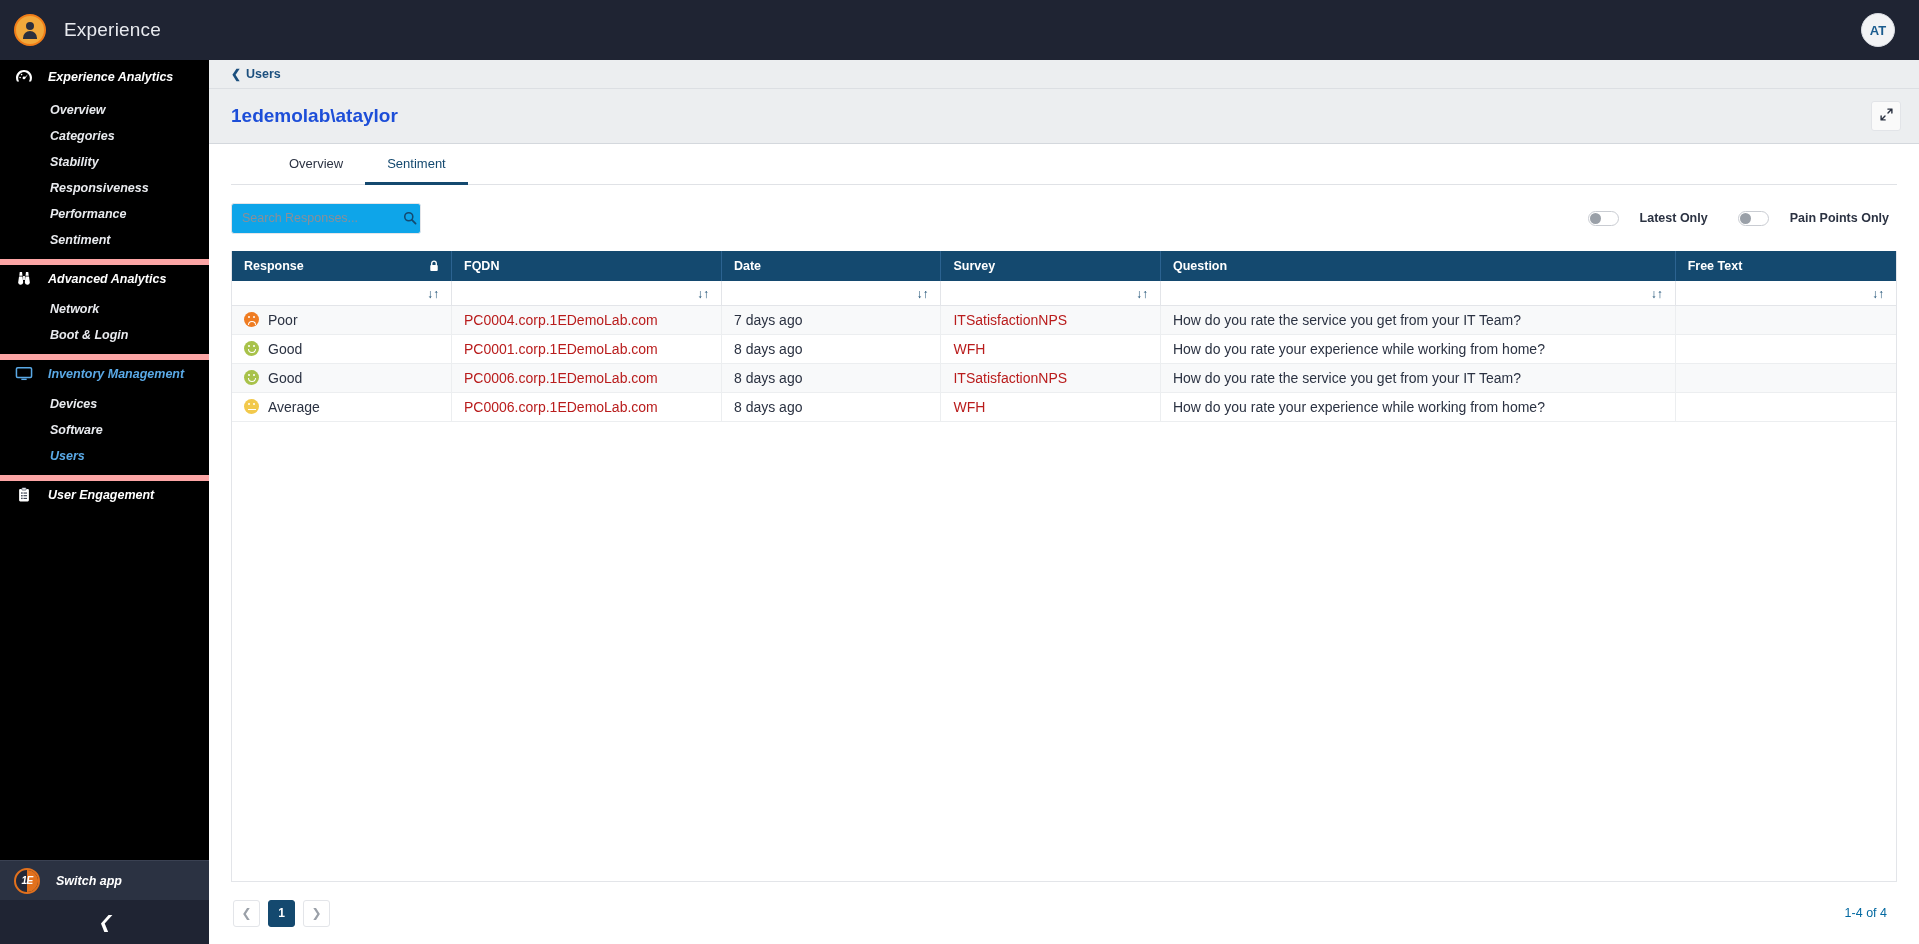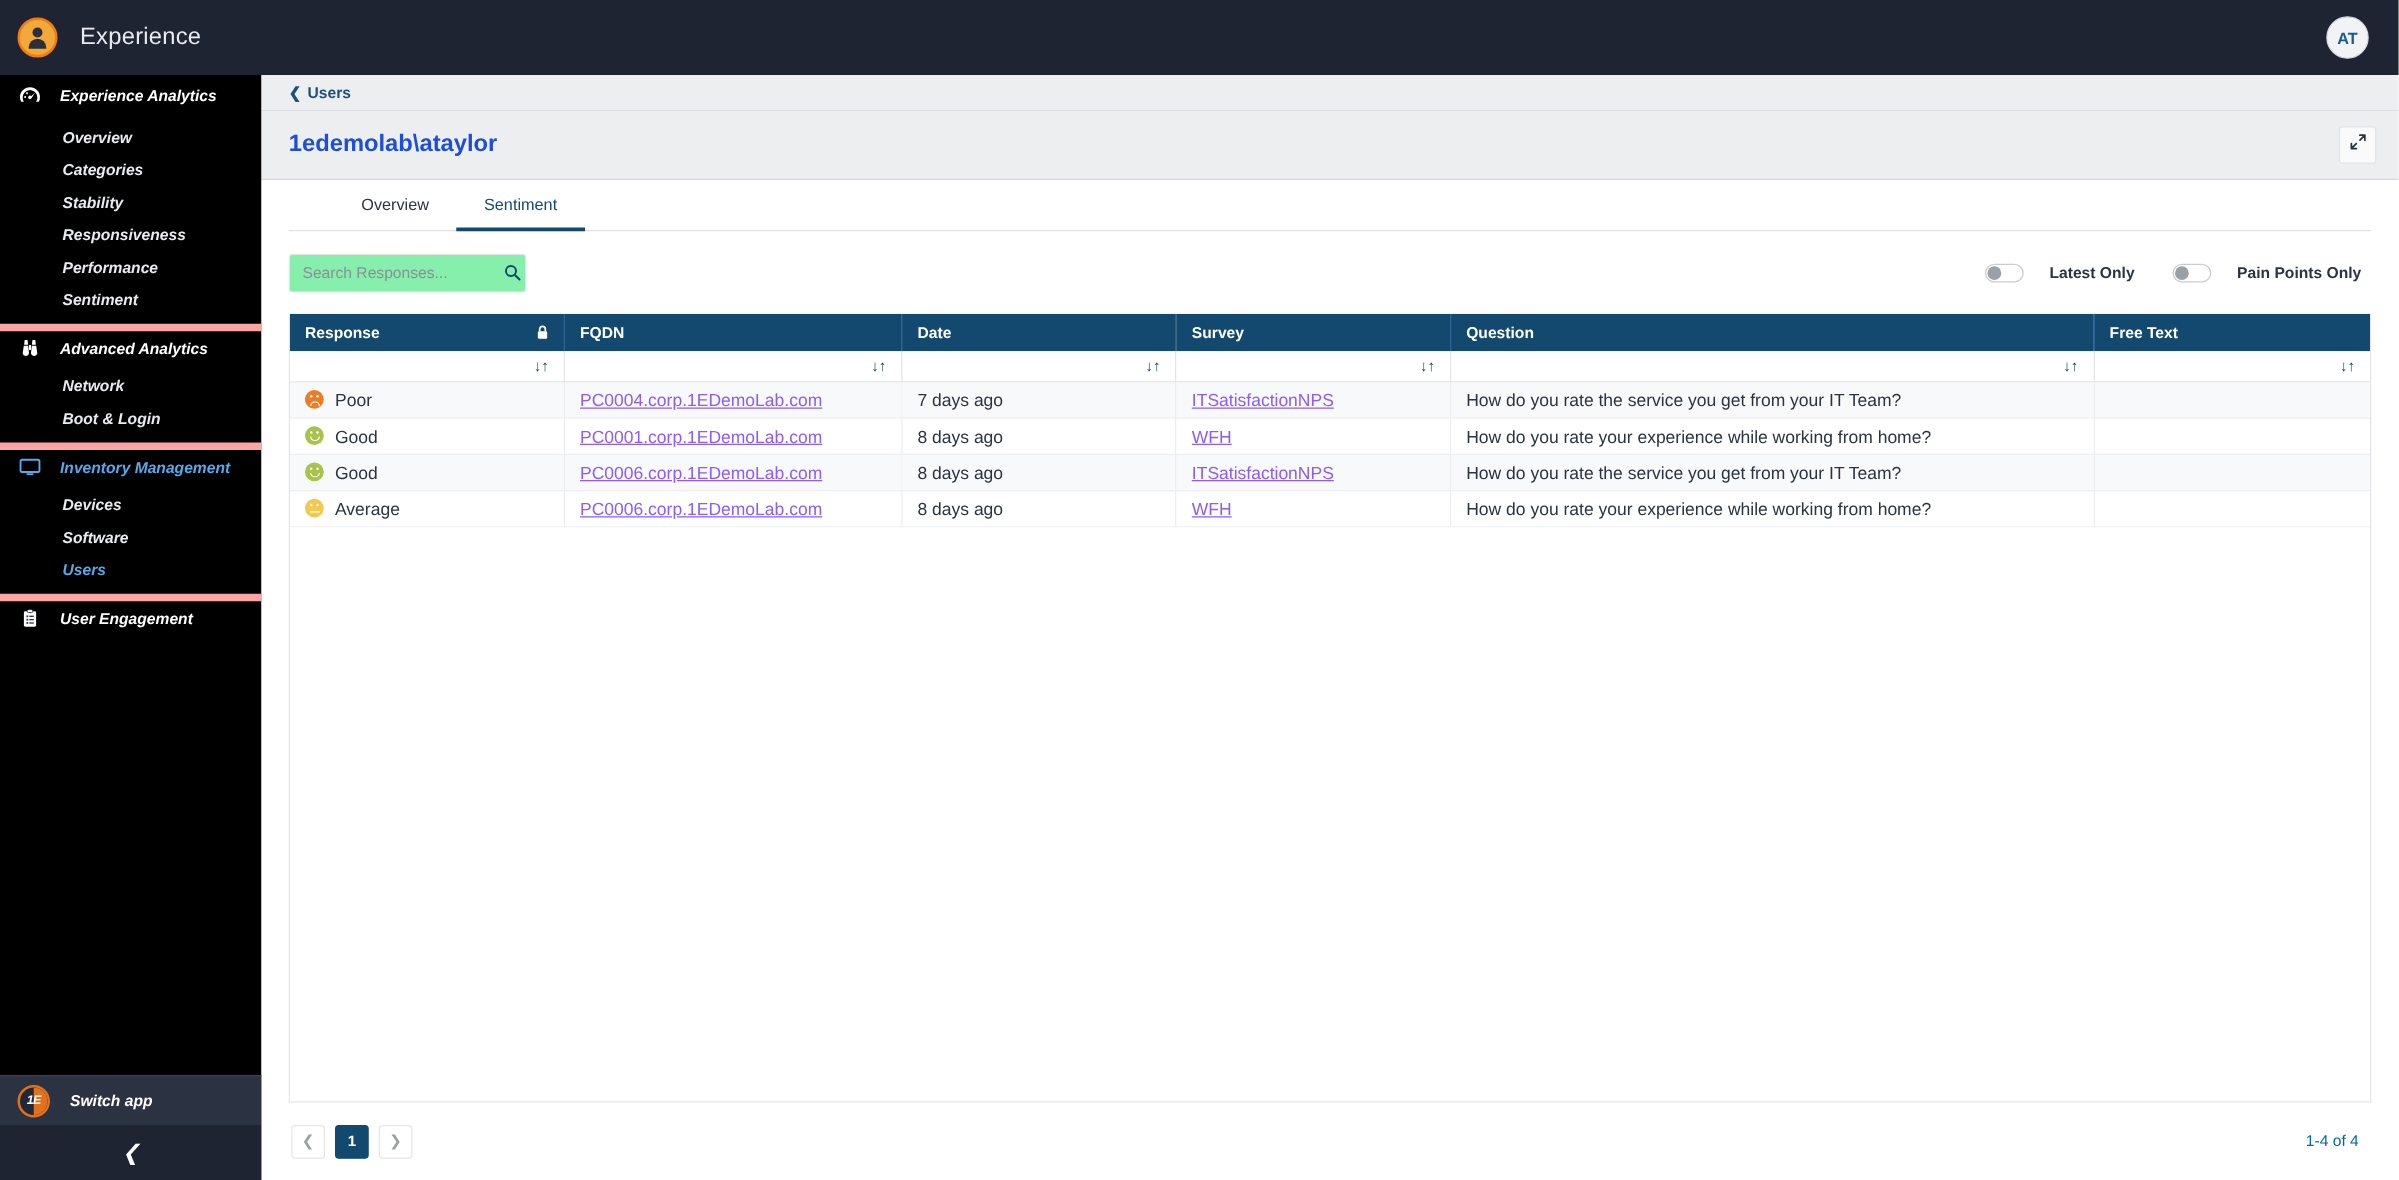--- a/index.html
+++ b/index.html
@@ -158,21 +158,21 @@
   }
   .tab.active { color: #14496f; font-weight: 400; border-bottom-color: #14496f; }
 
   .toolbar {
     height: 66px; min-height: 66px;
     display: flex; align-items: center;
   }
   .search-wrap {
     width: 190px; height: 31px;
     border: 1px solid #e3e5e9; border-radius: 3px;
-    background: #86efac; display: flex; align-items: center;
+    background: #0ea5e9; display: flex; align-items: center;
     padding: 0 10px;
   }
   .search-wrap input {
     flex: 1 1 auto; border: none; outline: none;
     font-size: 12.5px; color: #444; font-family: inherit;
     background: transparent;
   }
   .search-wrap input::placeholder { color: #8a8f98; }
   .search-icon { color: #14496f; display: flex; align-items: center; cursor: pointer; }
   .toolbar-spacer { flex: 1 1 auto; }
@@ -225,21 +225,21 @@
     font-size: 14px; color: #2b3242;
     padding: 0 12px; height: 29px;
     border-right: 1px solid #eceef0;
     border-bottom: 1px solid #eceef0;
     vertical-align: middle; overflow: hidden;
     text-overflow: ellipsis; white-space: nowrap;
   }
   tbody.data tr:nth-child(odd) td { background: #f8f9fa; }
   tbody.data tr:nth-child(even) td { background: #ffffff; }
   tbody.data td.col-free { border-right: none; }
-  .cell-link { color: #8b5cf6; text-decoration: underline; cursor: pointer; }
+  .cell-link { color: #b91c1c; cursor: pointer; }
   .resp-cell { display: flex; align-items: center; gap: 9px; }
   .emoji {
     width: 15px; height: 15px; border-radius: 50%;
     flex: 0 0 auto; position: relative;
   }
   .emoji .eye-l, .emoji .eye-r {
     position: absolute; top: 4px; width: 2px; height: 2px;
     border-radius: 50%; background: #ffffff;
   }
   .emoji .eye-l { left: 4px; }

